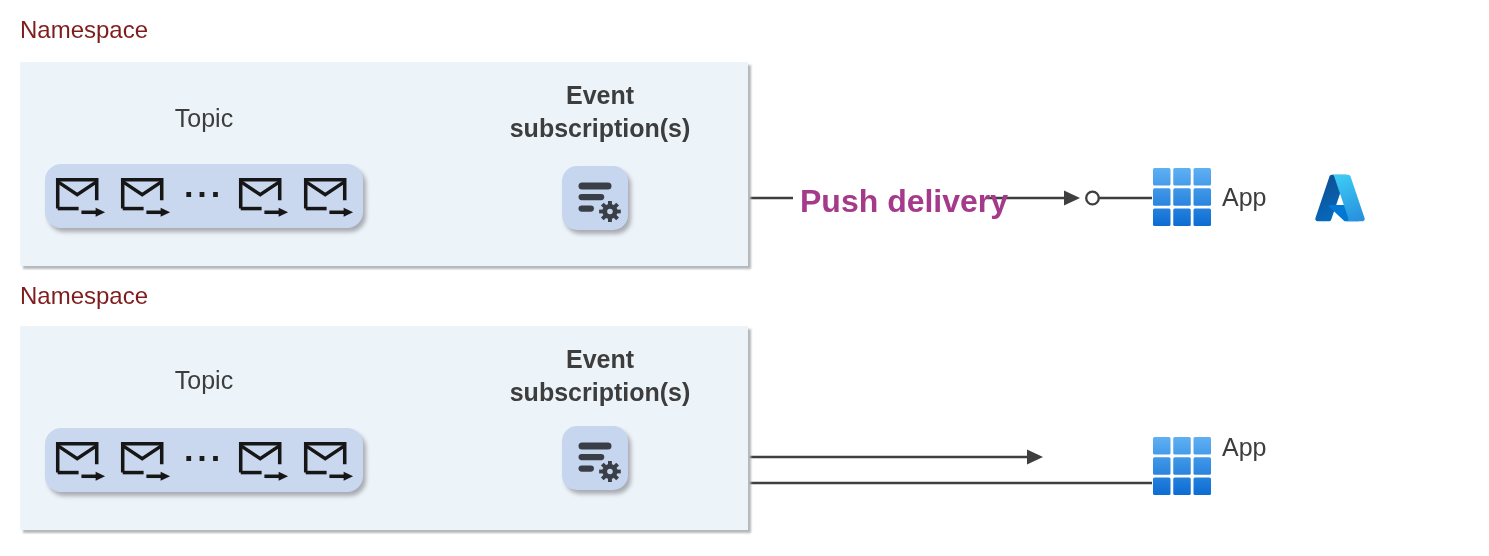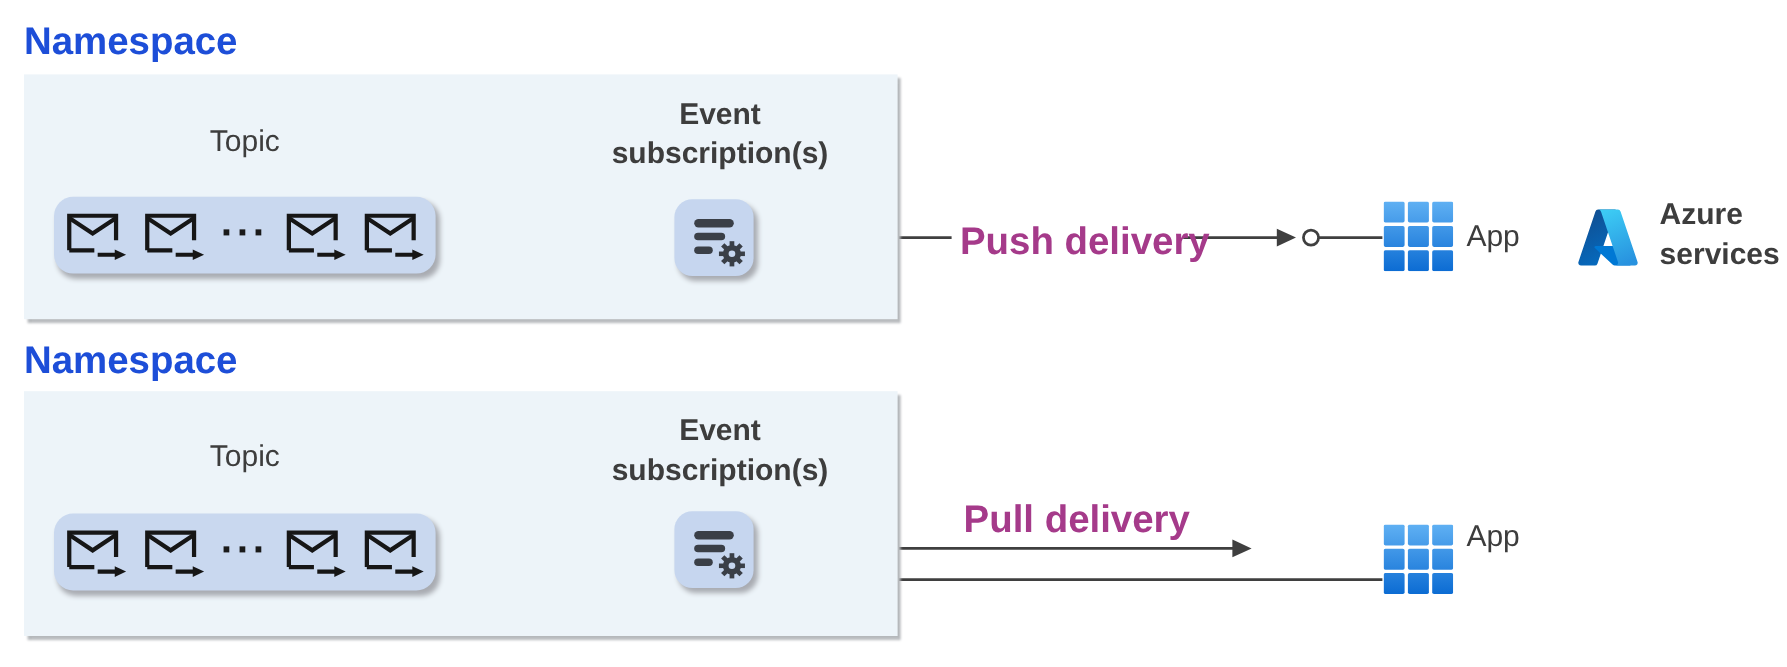--- a/index.html
+++ b/index.html
@@ -1,20 +1,20 @@
 <!DOCTYPE html>
 <html><head>
 <meta charset="utf-8">
 <style>
   html,body { margin:0; padding:0; background:#ffffff; }
   body { font-family:"Liberation Sans", sans-serif; }
   .canvas { position:relative; width:1489px; height:556px; background:#ffffff; overflow:hidden; }
   .abs { position:absolute; }
 
-  .ns-label { font-size:32px; font-weight:700; color:#1d4ed8; white-space:nowrap; }
+  .ns-label { font-size:24px; font-weight:400; color:#7f1d1d; white-space:nowrap; }
   .ns-box   { background:#edf4f9; box-shadow:3px 3px 2px #b5b8bb; }
 
   .lbl { font-size:25px; color:#3d3d3d; white-space:nowrap; }
   .centered { text-align:center; }
 
   .topic-pill {
     background:#c9d8ef; border-radius:16px; box-shadow:3px 4px 4px #a9acb2;
     display:flex; align-items:center; justify-content:center; gap:13px;
   }
   .dots { font-size:34px; font-weight:700; color:#1a1a1a; letter-spacing:2px; line-height:1; transform:translateY(-2px); }
@@ -154,24 +154,20 @@
   <svg class="abs" style="left:1153px; top:168px;" width="58" height="58">
       <use href="#sym-app-grid"></use>
     </svg>
 
   <div class="abs lbl" style="left:1222px; top:183px;">App</div>
 
   <svg class="abs" style="left:1313px; top:171px;" width="54" height="54" viewBox="0 0 96 96">
       <use href="#sym-azure"></use>
     </svg>
 
-  <div class="abs lbl two-line" style="left:1383px; top:163px;">
-    <div>Azure</div>
-    <div>services</div>
-  </div>
 
   <div class="abs ns-label" style="left:20px; top:282px;">Namespace</div>
 
   <div class="abs ns-box" style="left:20px; top:326px; width:728px; height:204px;"></div>
 
   <div class="abs lbl centered" style="left:45px; top:366px; width:318px;">Topic</div>
 
   <div class="abs topic-pill" style="left:45px; top:428px; width:318px; height:64px;">
     <svg width="52" height="41">
         <use href="#sym-envelope"></use>
@@ -192,21 +188,20 @@
     <div>Event</div>
     <div>subscription(s)</div>
   </div>
 
   <div class="abs es-icon-box" style="left:562px; top:426px; width:66px; height:64px;">
     <svg width="66" height="64" viewBox="0 0 64 64" preserveAspectRatio="none">
         <use href="#sym-filter-gear"></use>
       </svg>
   </div>
 
-  <div class="abs delivery" style="left:803px; top:414px; color:#a53a8a;">Pull delivery</div>
 
   <svg class="abs" style="left:1153px; top:437px;" width="58" height="58">
       <use href="#sym-app-grid"></use>
     </svg>
 
   <div class="abs lbl" style="left:1222px; top:433px;">App</div>
 
 </div>
 
 </body></html>

